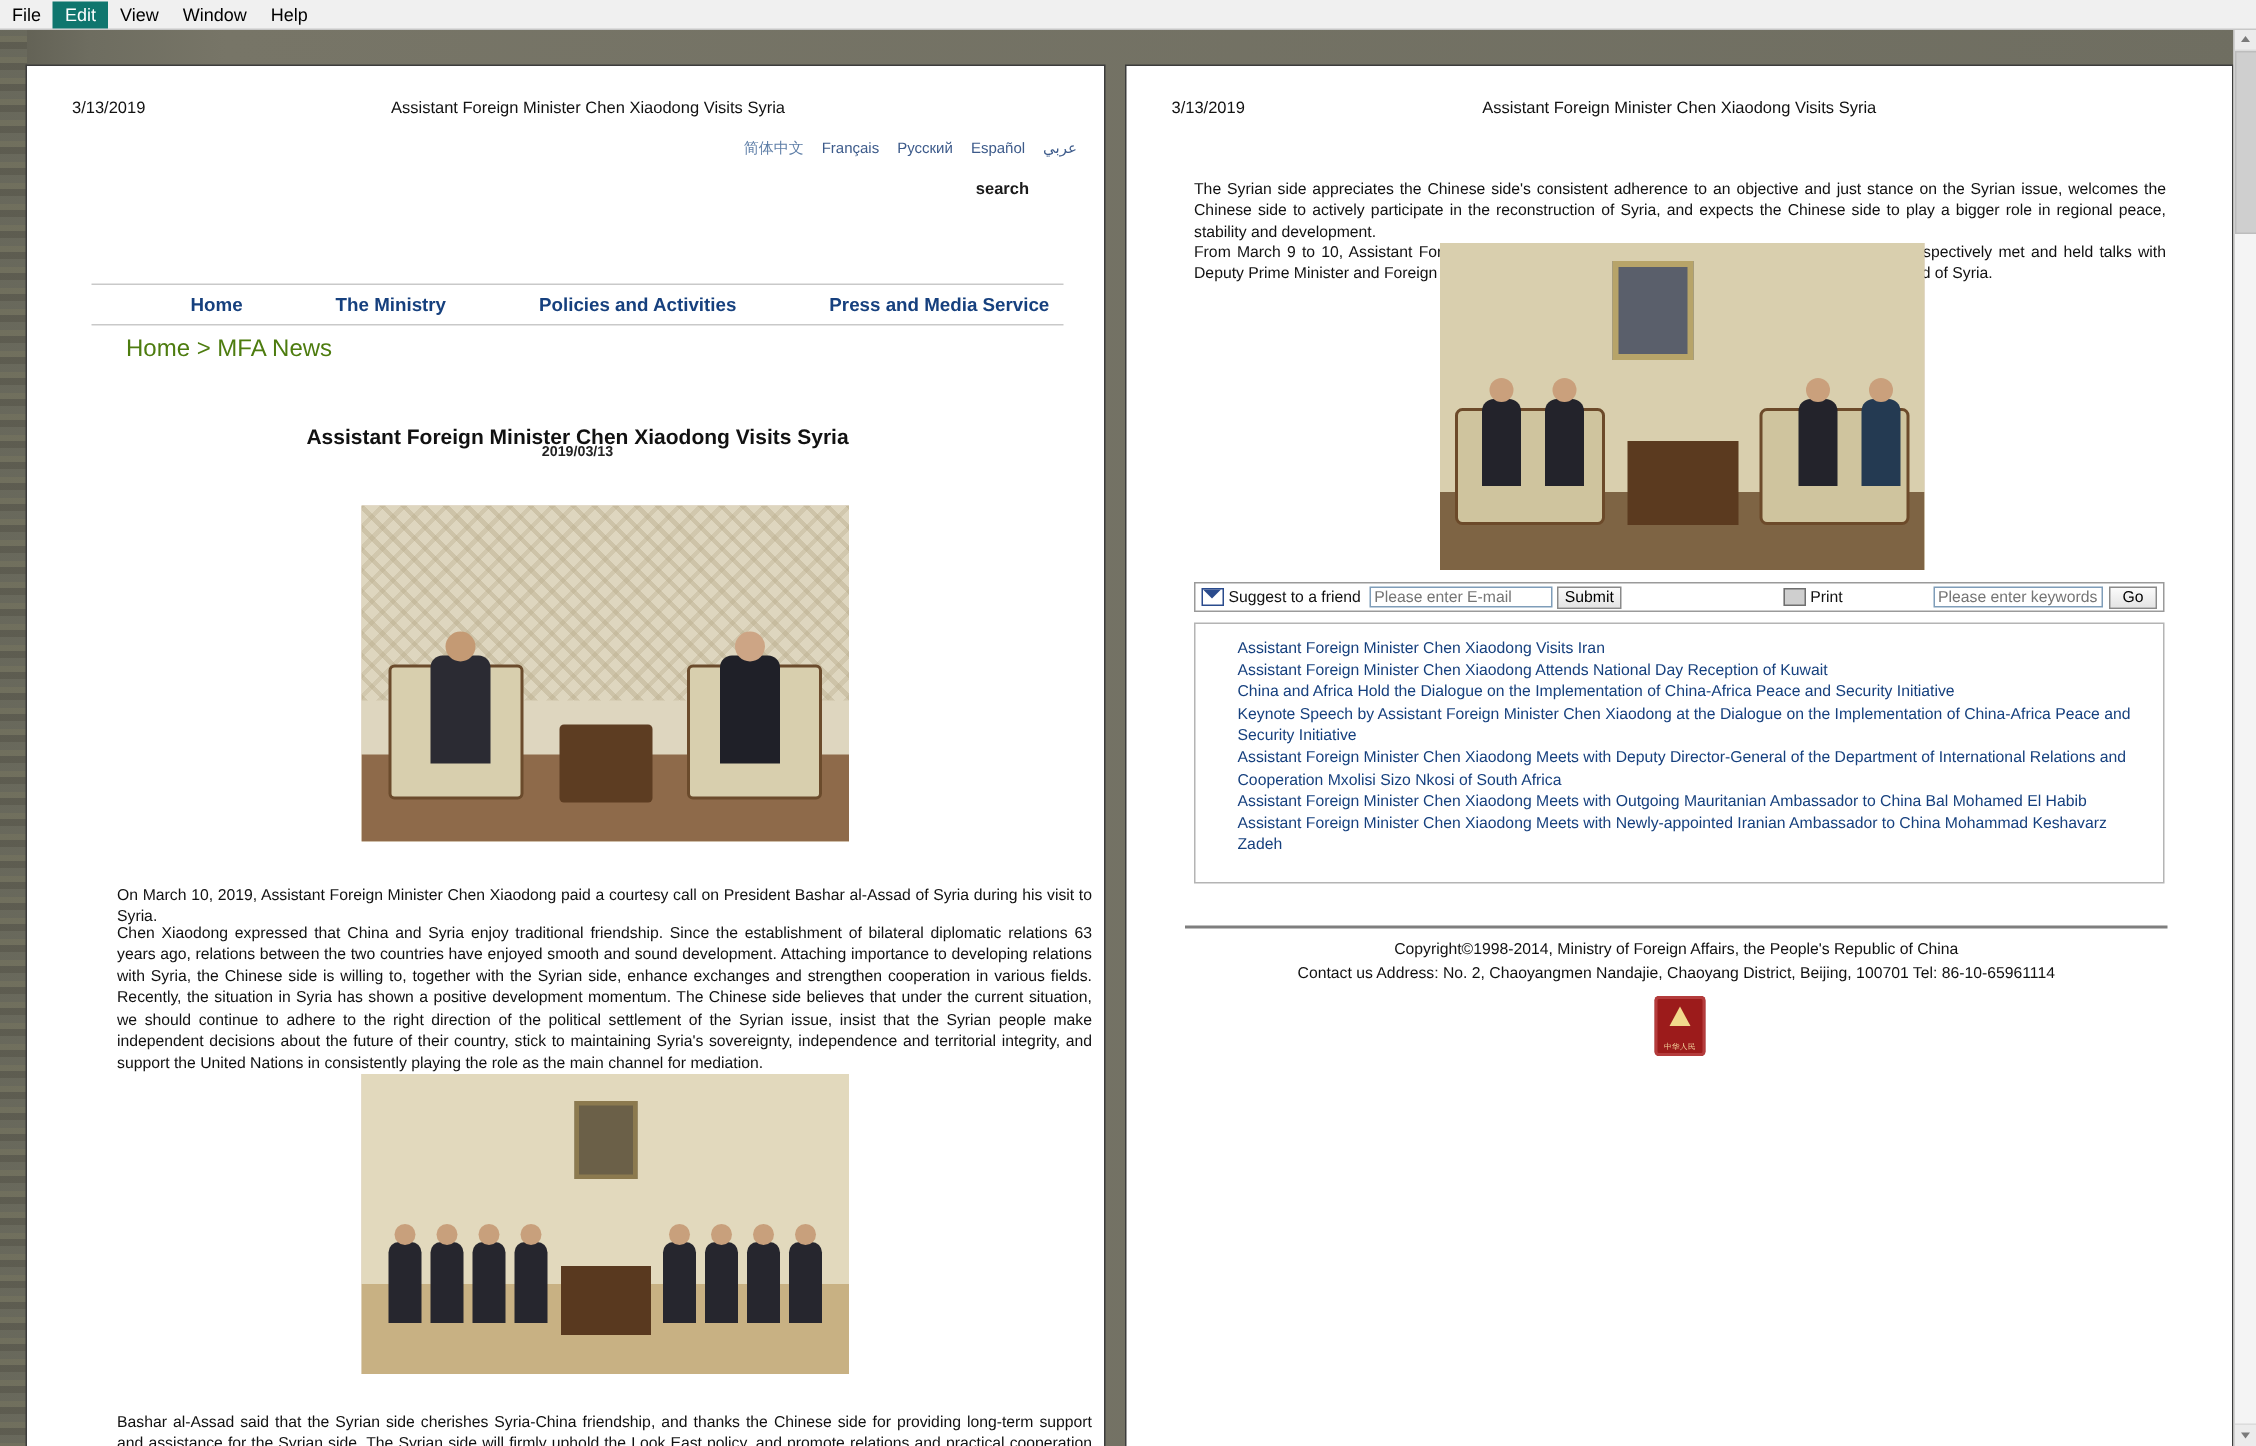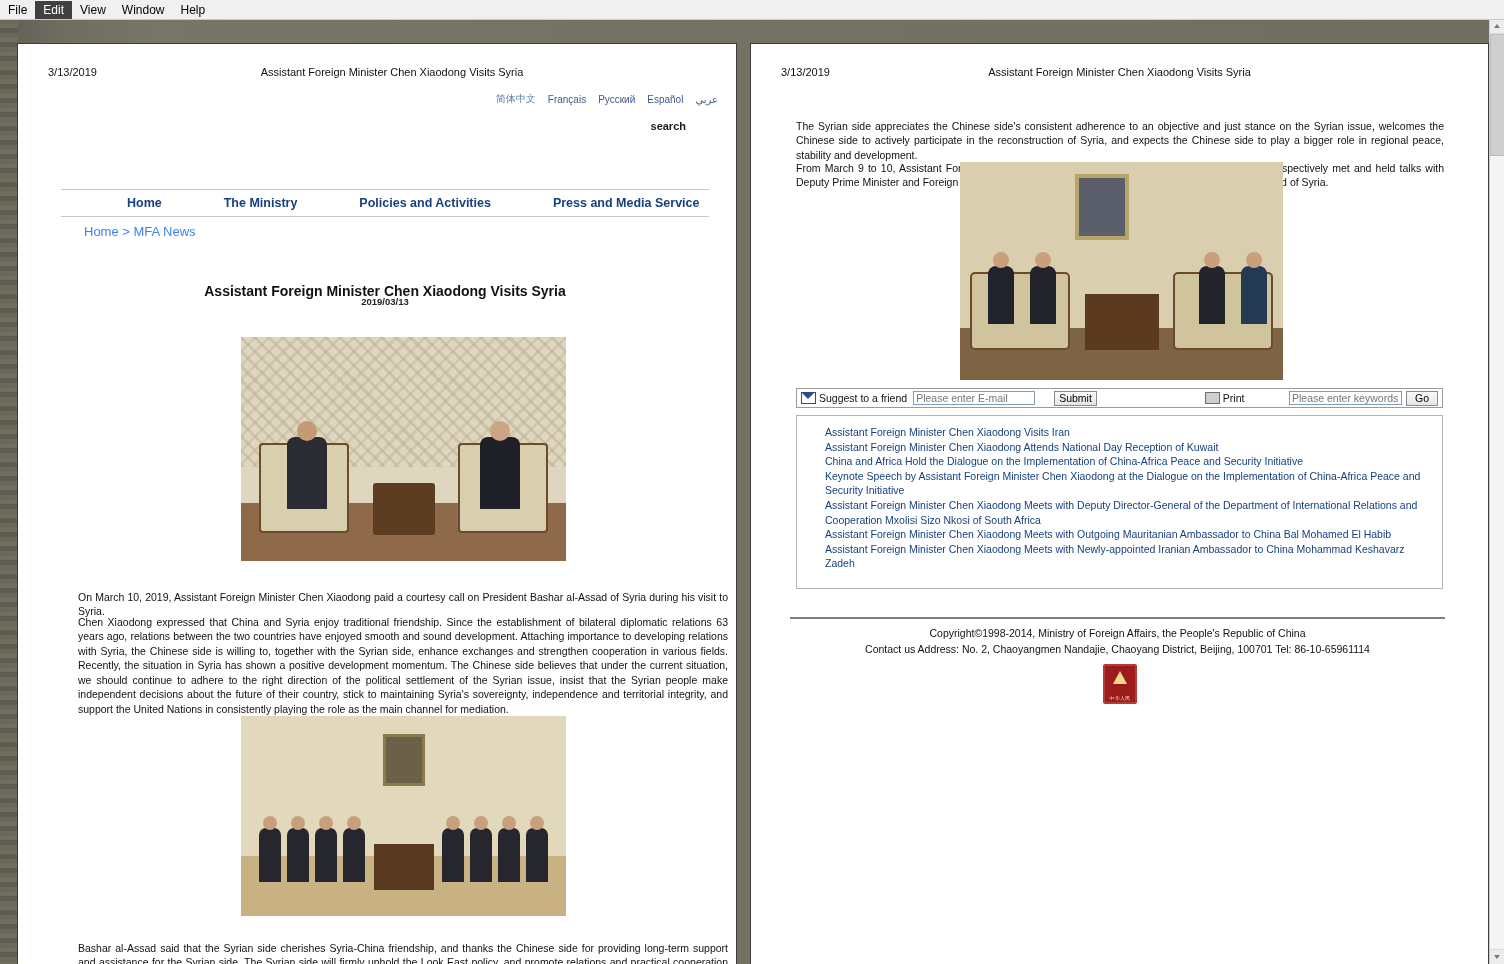--- a/index.html
+++ b/index.html
@@ -28,21 +28,21 @@
     font-size: 12px;
     color: #000;
     z-index: 20;
   }
   .menubar .menu-item {
     padding: 2px 8px;
     line-height: 14px;
     cursor: default;
   }
   .menubar .menu-item.active {
-    background: #404040;
+    background: #0f766e;
     color: #fff;
   }
 
   
   .desktop {
     position: absolute;
     top: 19px; left: 0;
     width: 1504px;
     height: 945px;
     background: linear-gradient(90deg, #5f5e52 0%, #6e6d60 4%, #777567 10%, #6f6e61 100%);
@@ -164,22 +164,22 @@
     color: #16407e;
     text-decoration: none;
     font-weight: 600;
     white-space: nowrap;
     margin-left: 44px;
   }
 
   .breadcrumb {
     position: absolute;
     left: 66px; top: 180px;
-    font-size: 13px;
-    color: #3b82f6;
+    font-size: 16px;
+    color: #4d7c0f;
   }
 
   .article-title {
     position: absolute;
     left: 43px; top: 230px;
     width: 648px;
     text-align: center;
     font-size: 14px;
     font-weight: bold;
     color: #111;
@@ -300,21 +300,21 @@
   }
   .toolbar .email-input { width: 122px; margin-left: 6px; }
   .toolbar .kw-input { width: 113px; }
   .toolbar button {
     font-family: "Liberation Sans", sans-serif;
     font-size: 10.5px;
     height: 15px;
     border: 1px solid #8a8a8a;
     background: linear-gradient(#fbfbfb,#e4e4e4);
     padding: 0 4px;
-    margin-left: 19px;
+    margin-left: 3px;
     cursor: pointer;
   }
   .toolbar .go-btn { width: 32px; margin-left: 4px; }
   .toolbar .spacer-a { width: 108px; }
   .toolbar .spacer-b { flex: 1; }
 
   .related {
     position: absolute;
     left: 796px; top: 396px;
     width: 647px;

